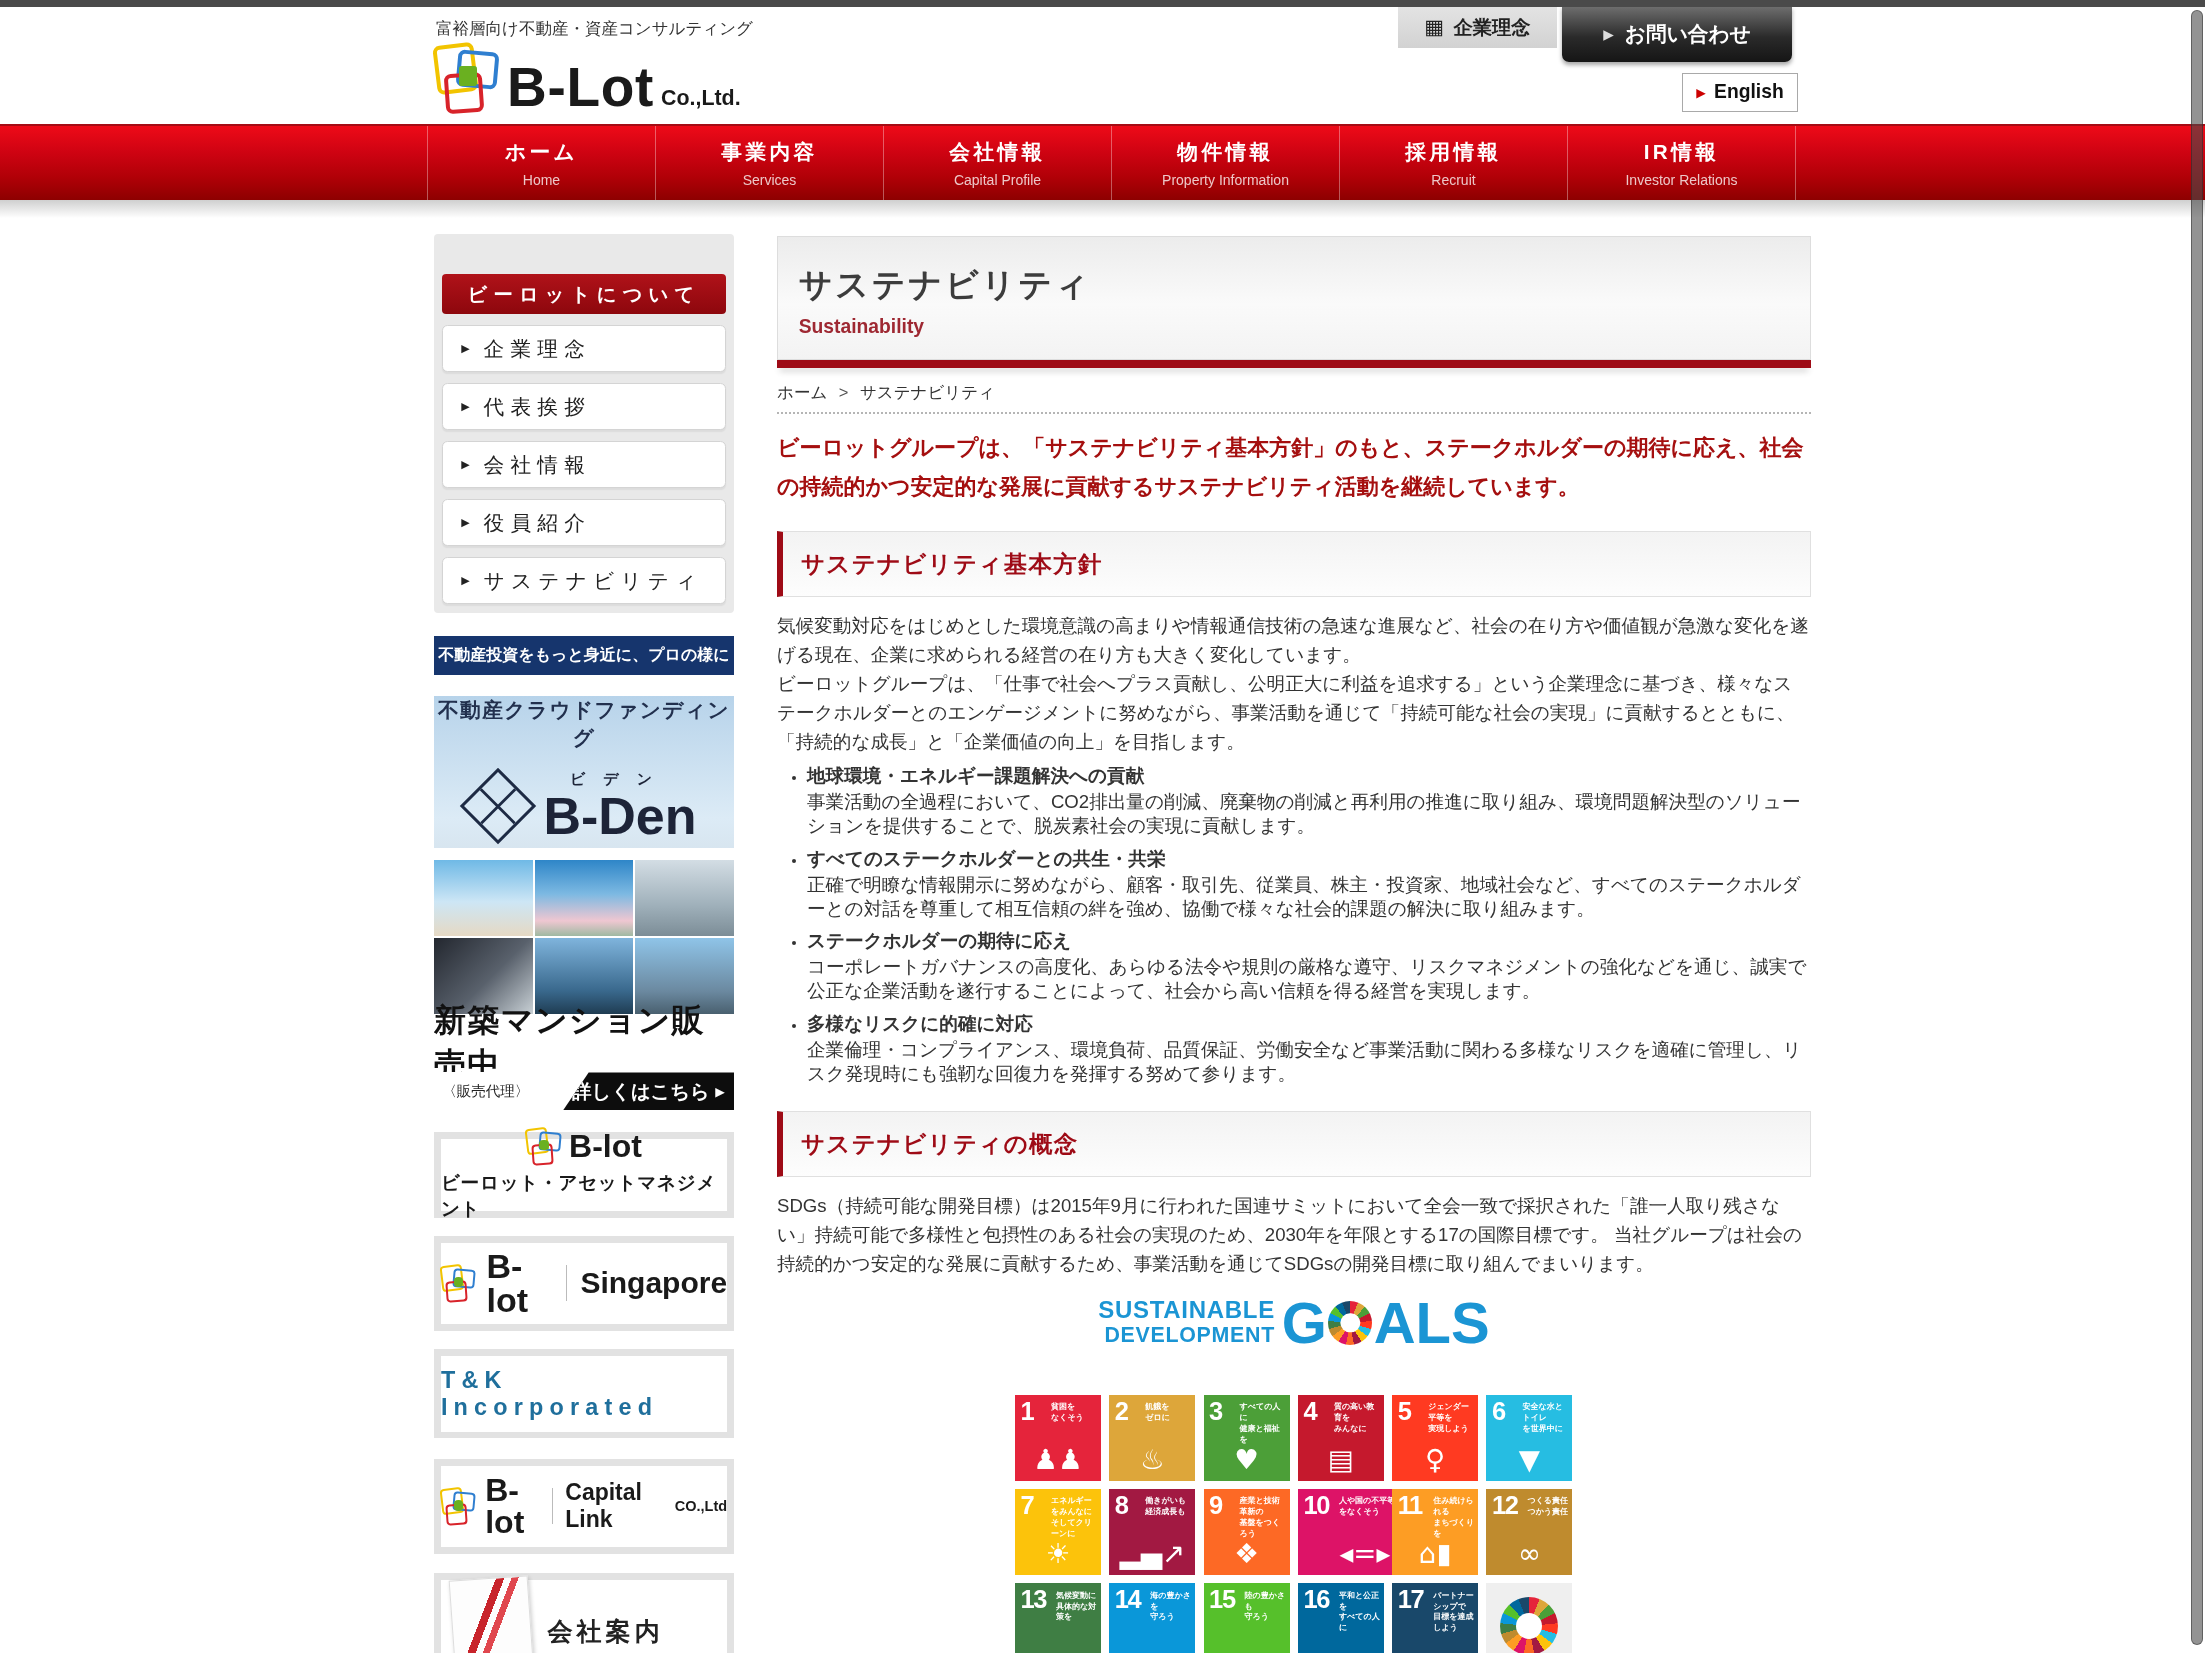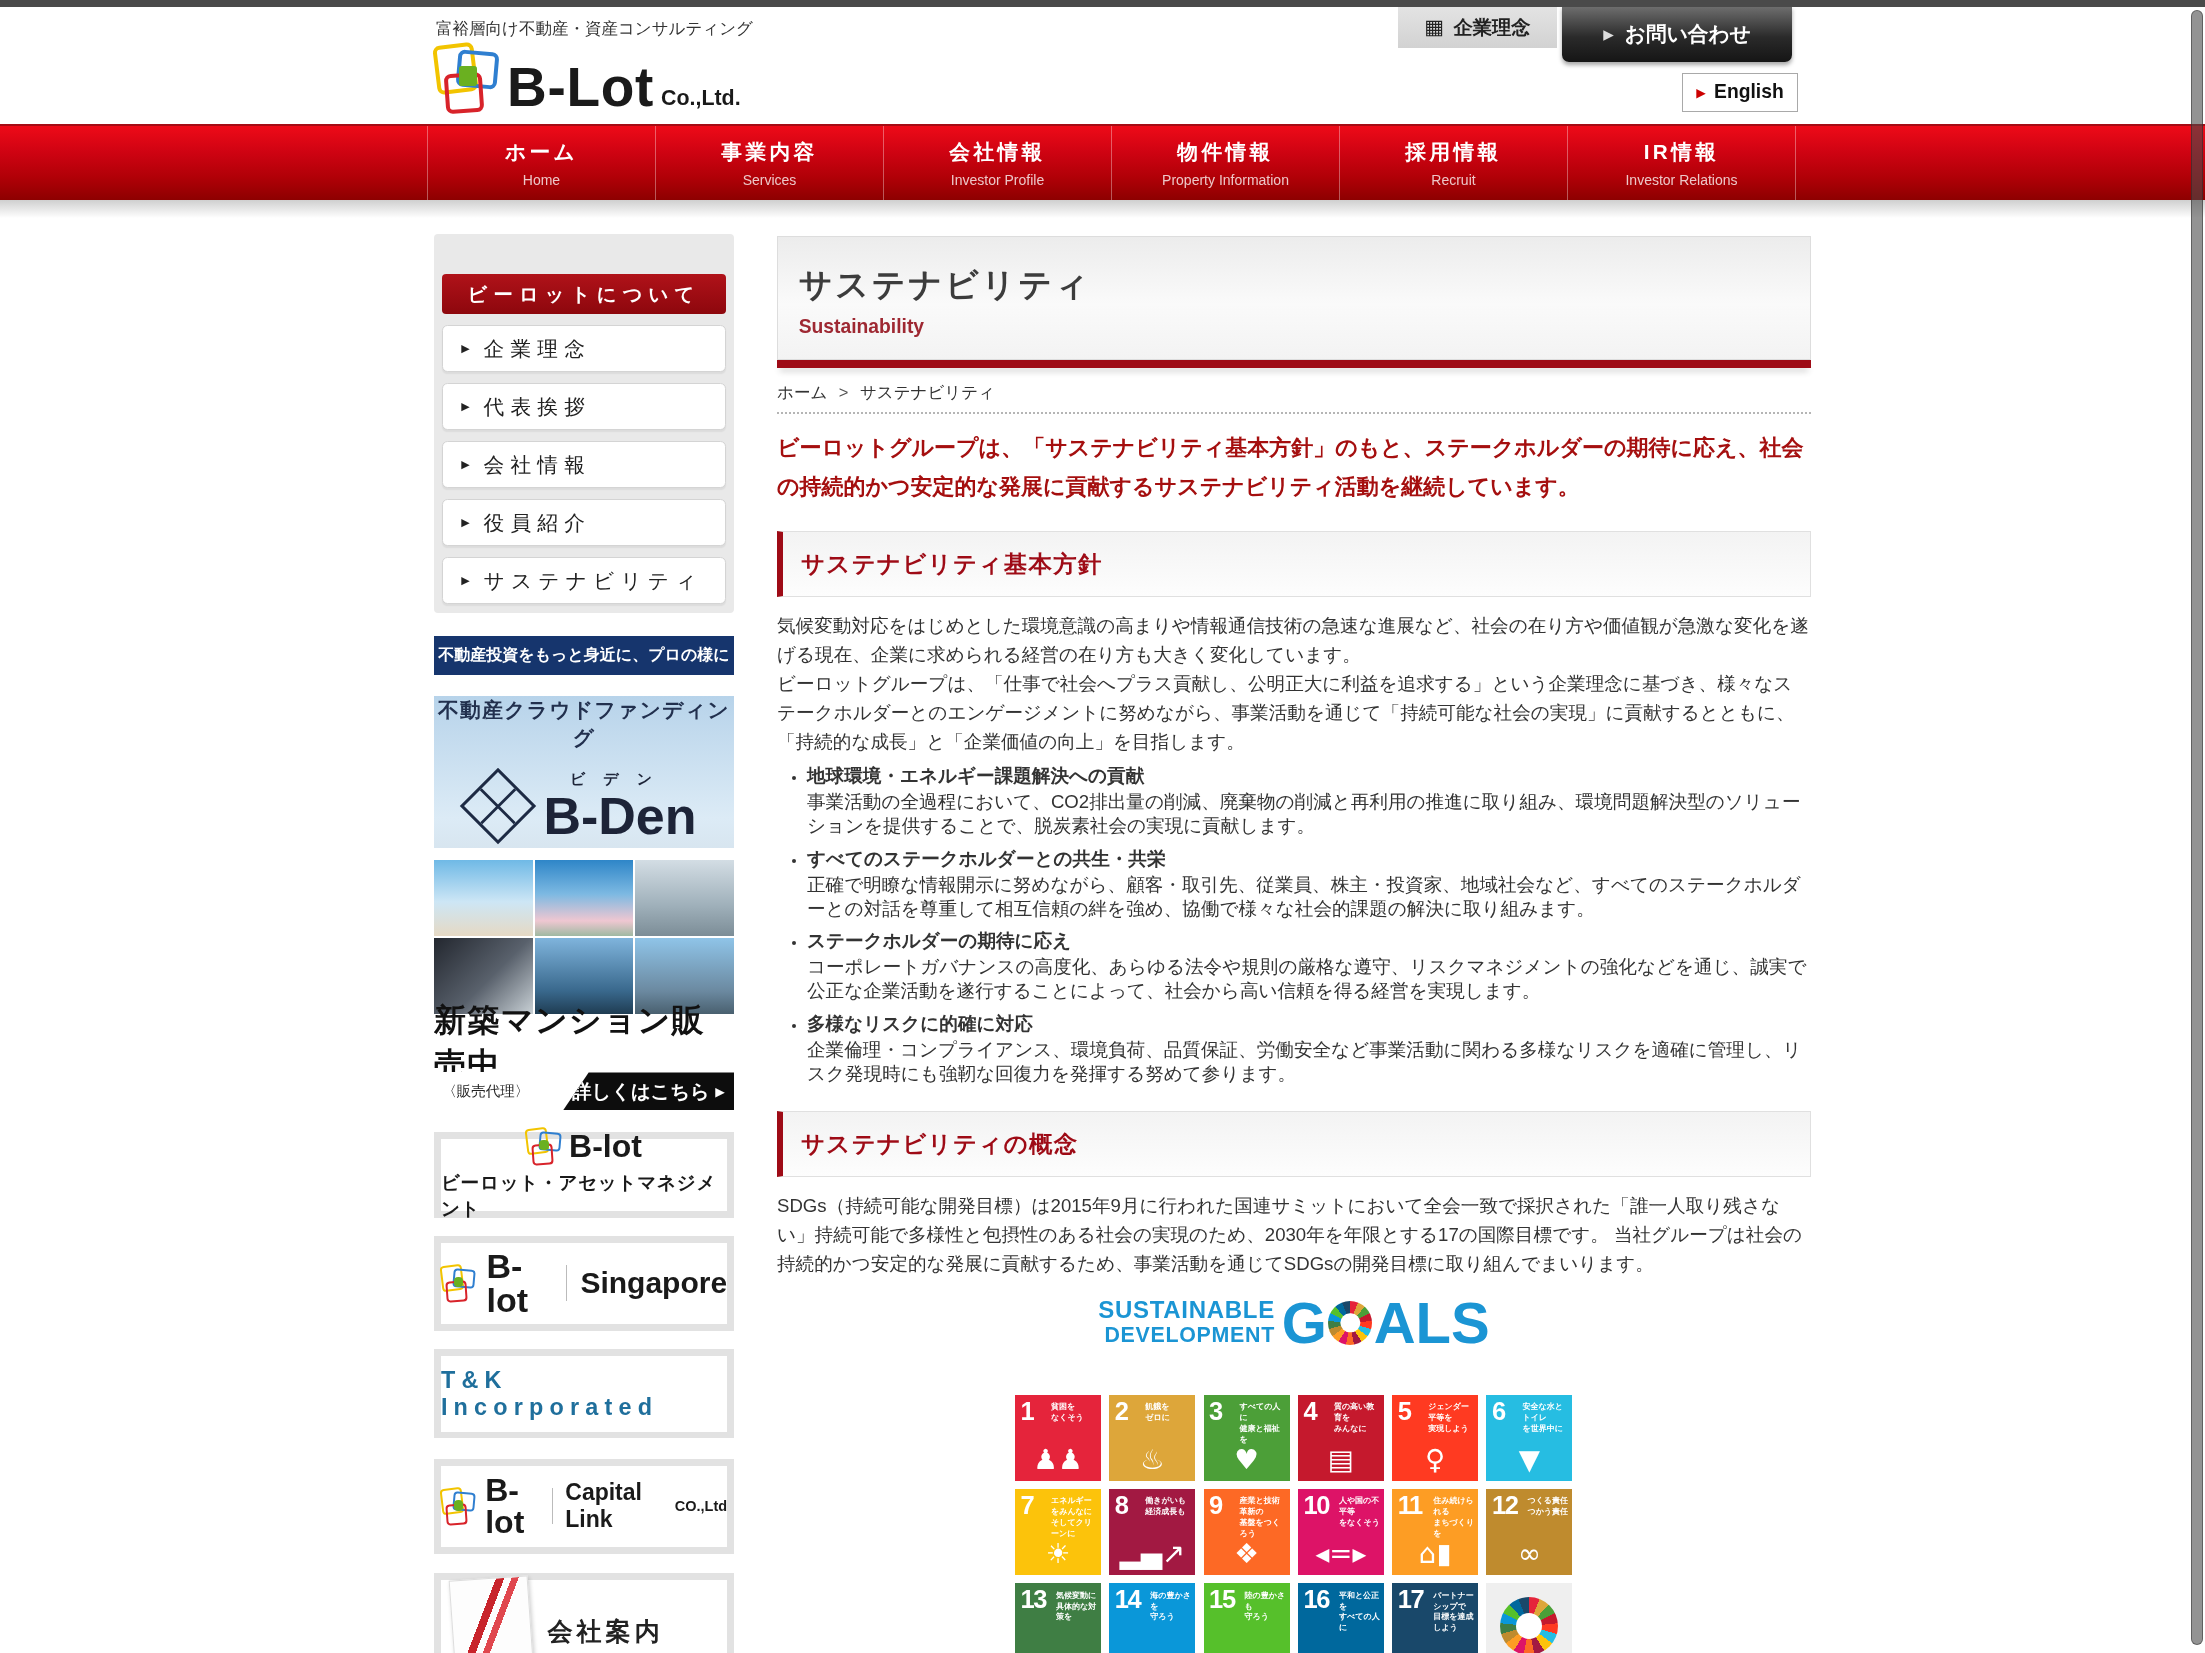--- a/index.html
+++ b/index.html
@@ -214,21 +214,21 @@
       <div class="nav-item">
         <span class="nav-jp">ホーム</span>
         <span class="nav-en">Home</span>
       </div>
       <div class="nav-item">
         <span class="nav-jp">事業内容</span>
         <span class="nav-en">Services</span>
       </div>
       <div class="nav-item">
         <span class="nav-jp">会社情報</span>
-        <span class="nav-en">Investor Profile</span>
+        <span class="nav-en">Capital Profile</span>
       </div>
       <div class="nav-item">
         <span class="nav-jp">物件情報</span>
         <span class="nav-en">Property Information</span>
       </div>
       <div class="nav-item">
         <span class="nav-jp">採用情報</span>
         <span class="nav-en">Recruit</span>
       </div>
       <div class="nav-item">
@@ -469,21 +469,21 @@
           <span class="sdg-label">働きがいも
 経済成長も</span>
           <span class="sdg-icon">▂▄↗</span>
         </div>
         <div class="sdg-tile" style="background: rgb(253, 105, 37);">
           <span class="sdg-num">9</span>
           <span class="sdg-label">産業と技術革新の
 基盤をつくろう</span>
           <span class="sdg-icon">❖</span>
         </div>
-        <div class="sdg-tile" style="background: rgb(221, 19, 103);">
+        <div class="sdg-tile" style="background: rgb(221, 19, 103); padding-left: 48px;">
           <span class="sdg-num two">10</span>
           <span class="sdg-label two">人や国の不平等
 をなくそう</span>
           <span class="sdg-icon">◂=▸</span>
         </div>
         <div class="sdg-tile" style="background: rgb(253, 157, 36);">
           <span class="sdg-num two">11</span>
           <span class="sdg-label two">住み続けられる
 まちづくりを</span>
           <span class="sdg-icon">⌂▮</span>

